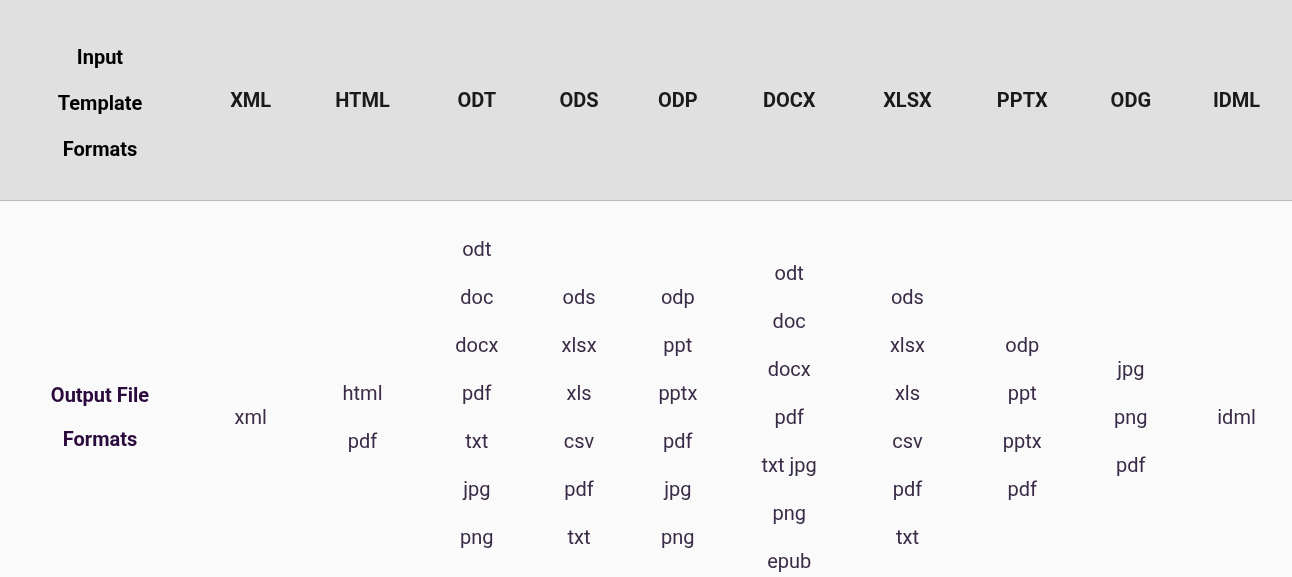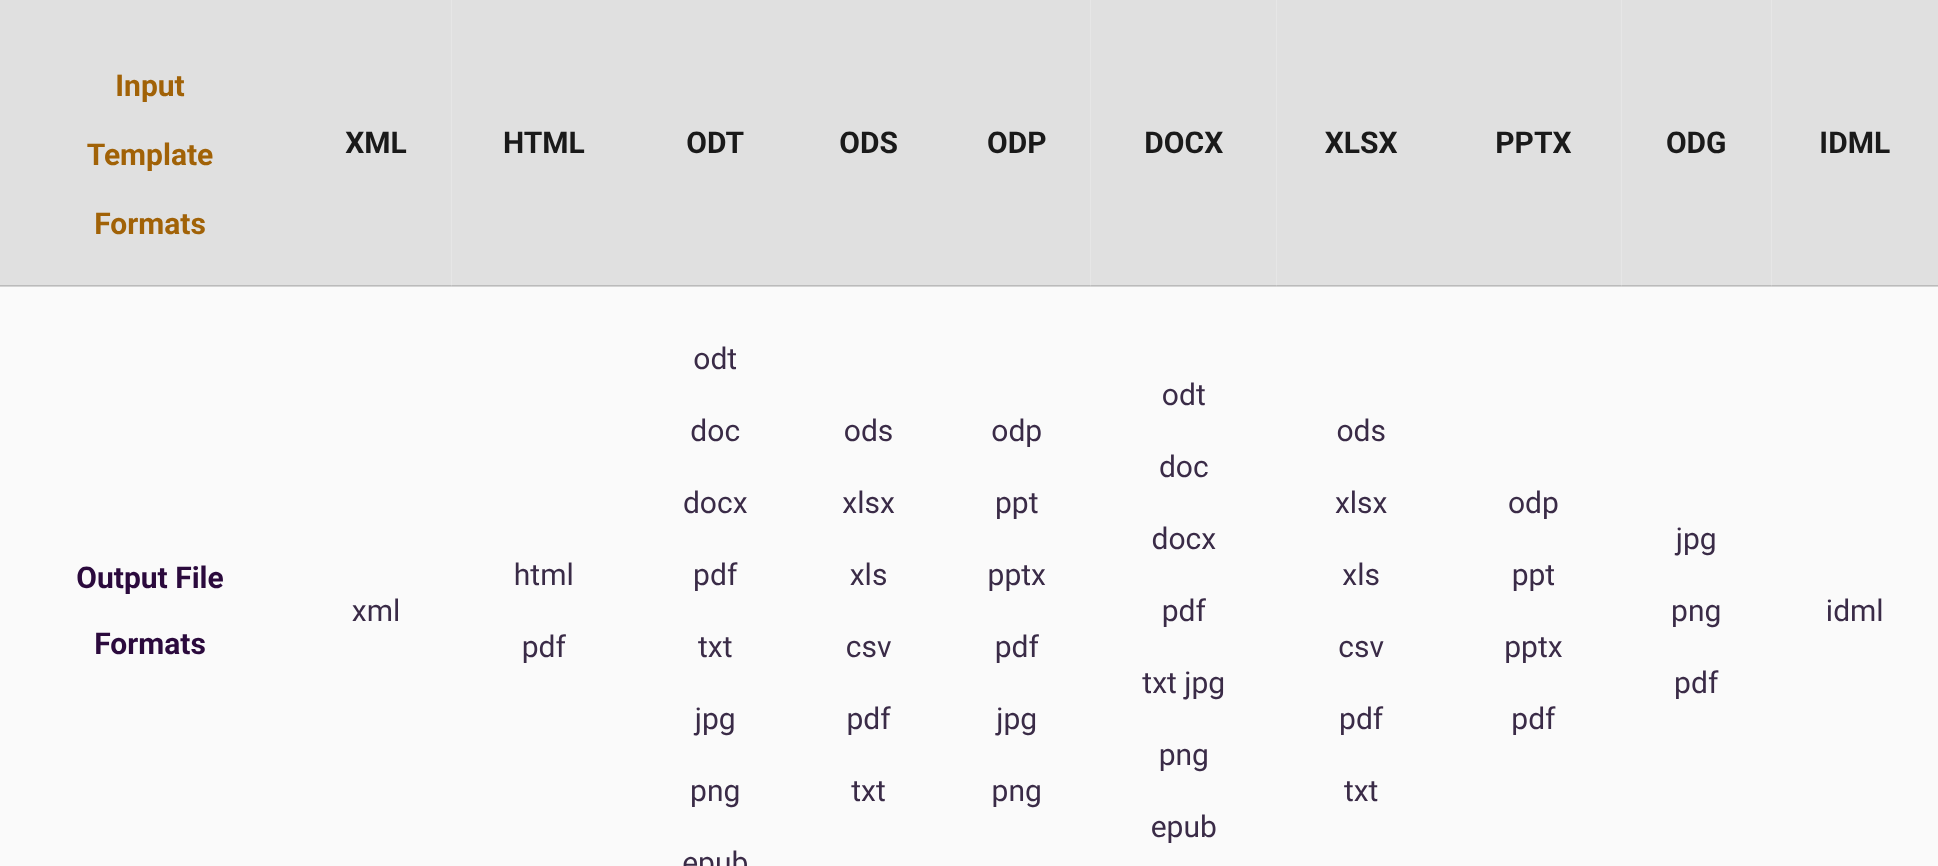--- a/index.html
+++ b/index.html
@@ -29,25 +29,25 @@
     thead th {
       background: #e0e0e0;
       font-weight: 700;
       color: #1a1a1a;
       border-bottom: 1px solid #bbb;
       padding-top: 18px;
       padding-bottom: 18px;
       line-height: 2.3;
     }
     thead th.row-header-cell {
-      color: #a16207;
+      color: #000000;
       white-space: pre-line;
       vertical-align: middle;
       padding-top: 34px;
-      padding-bottom: 18px;
+      padding-bottom: 28px;
     }
     tbody td.row-label {
       font-weight: 700;
       color: #2b0a3d;
       line-height: 2.2;
       white-space: pre-line;
       width: 200px;
     }
     tbody td {
       color: #3a2b47;

